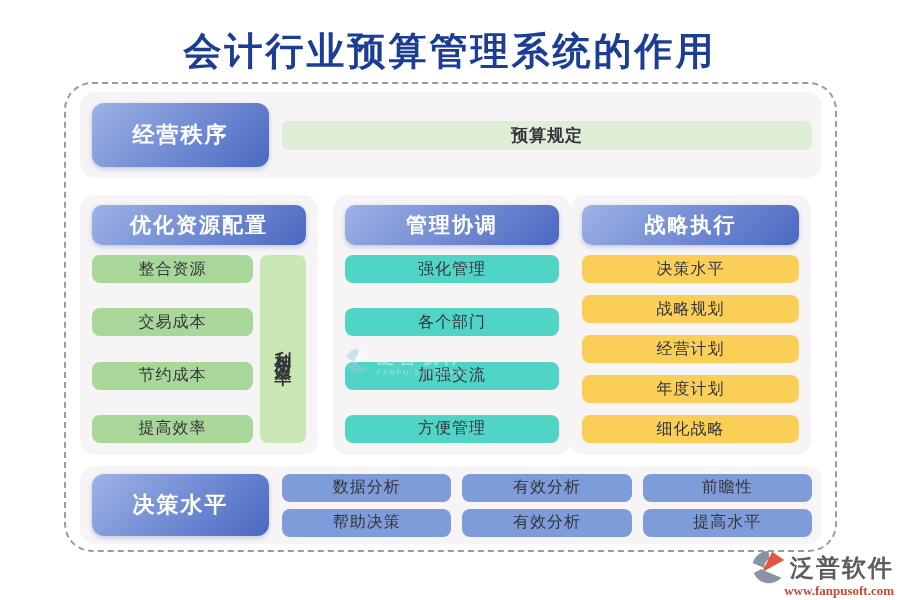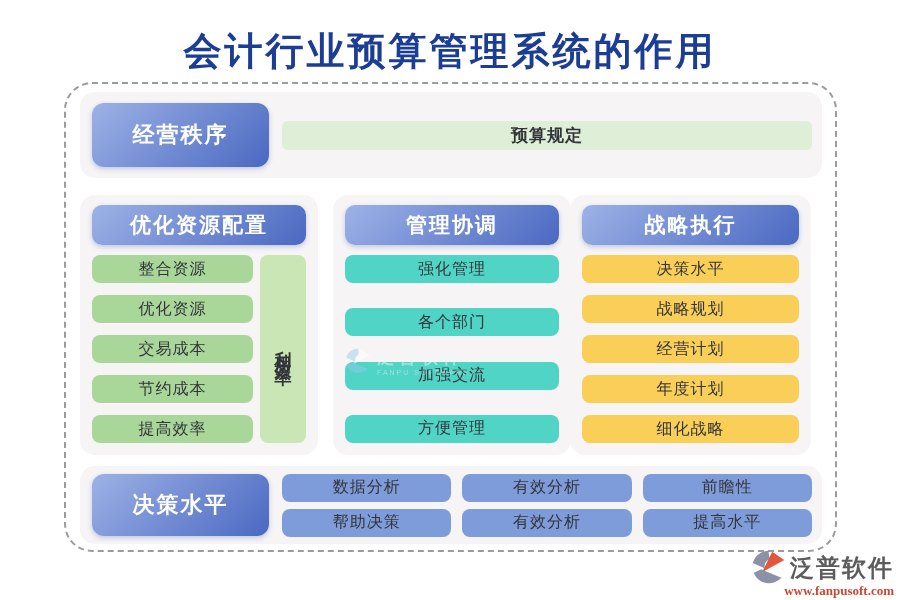--- a/index.html
+++ b/index.html
@@ -89,21 +89,20 @@
       <div class="top-right">
         <div class="bar light-green">预算规定</div>
       </div>
     </section>
 
     <section class="card mid-card" style="left:14px; width:238px;">
       <div class="hbtn">优化资源配置</div>
       <div class="col1-body">
         <div class="items">
           <div class="item mid-green">整合资源</div>
-          <div class="item mid-green">优化资源</div>
           <div class="item mid-green">交易成本</div>
           <div class="item mid-green">节约成本</div>
           <div class="item mid-green">提高效率</div>
         </div>
         <div class="vbar">利用效率</div>
       </div>
     </section>
 
     <section class="card mid-card" style="left:267px; width:238px;">
       <div class="hbtn">管理协调</div>

